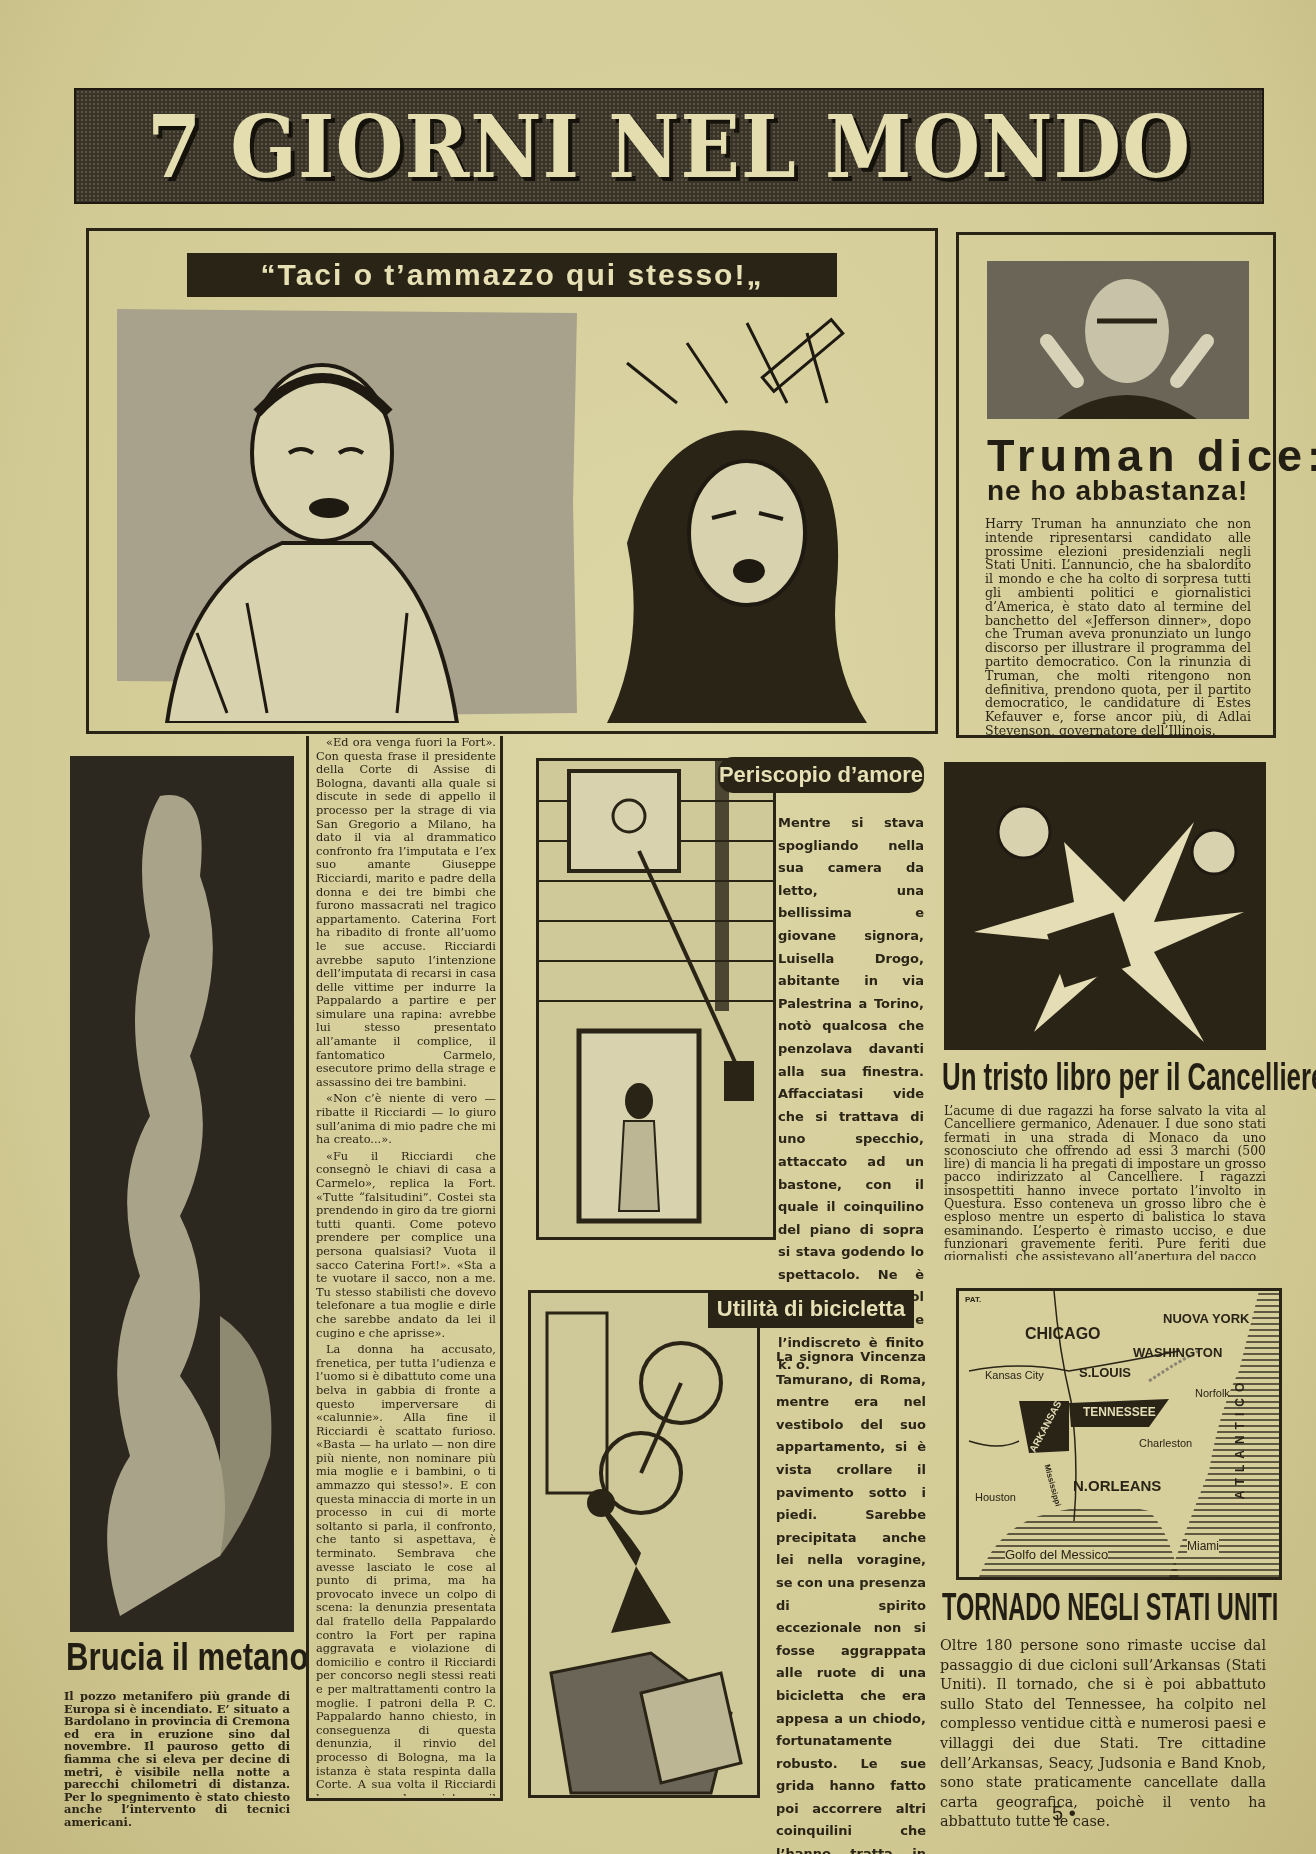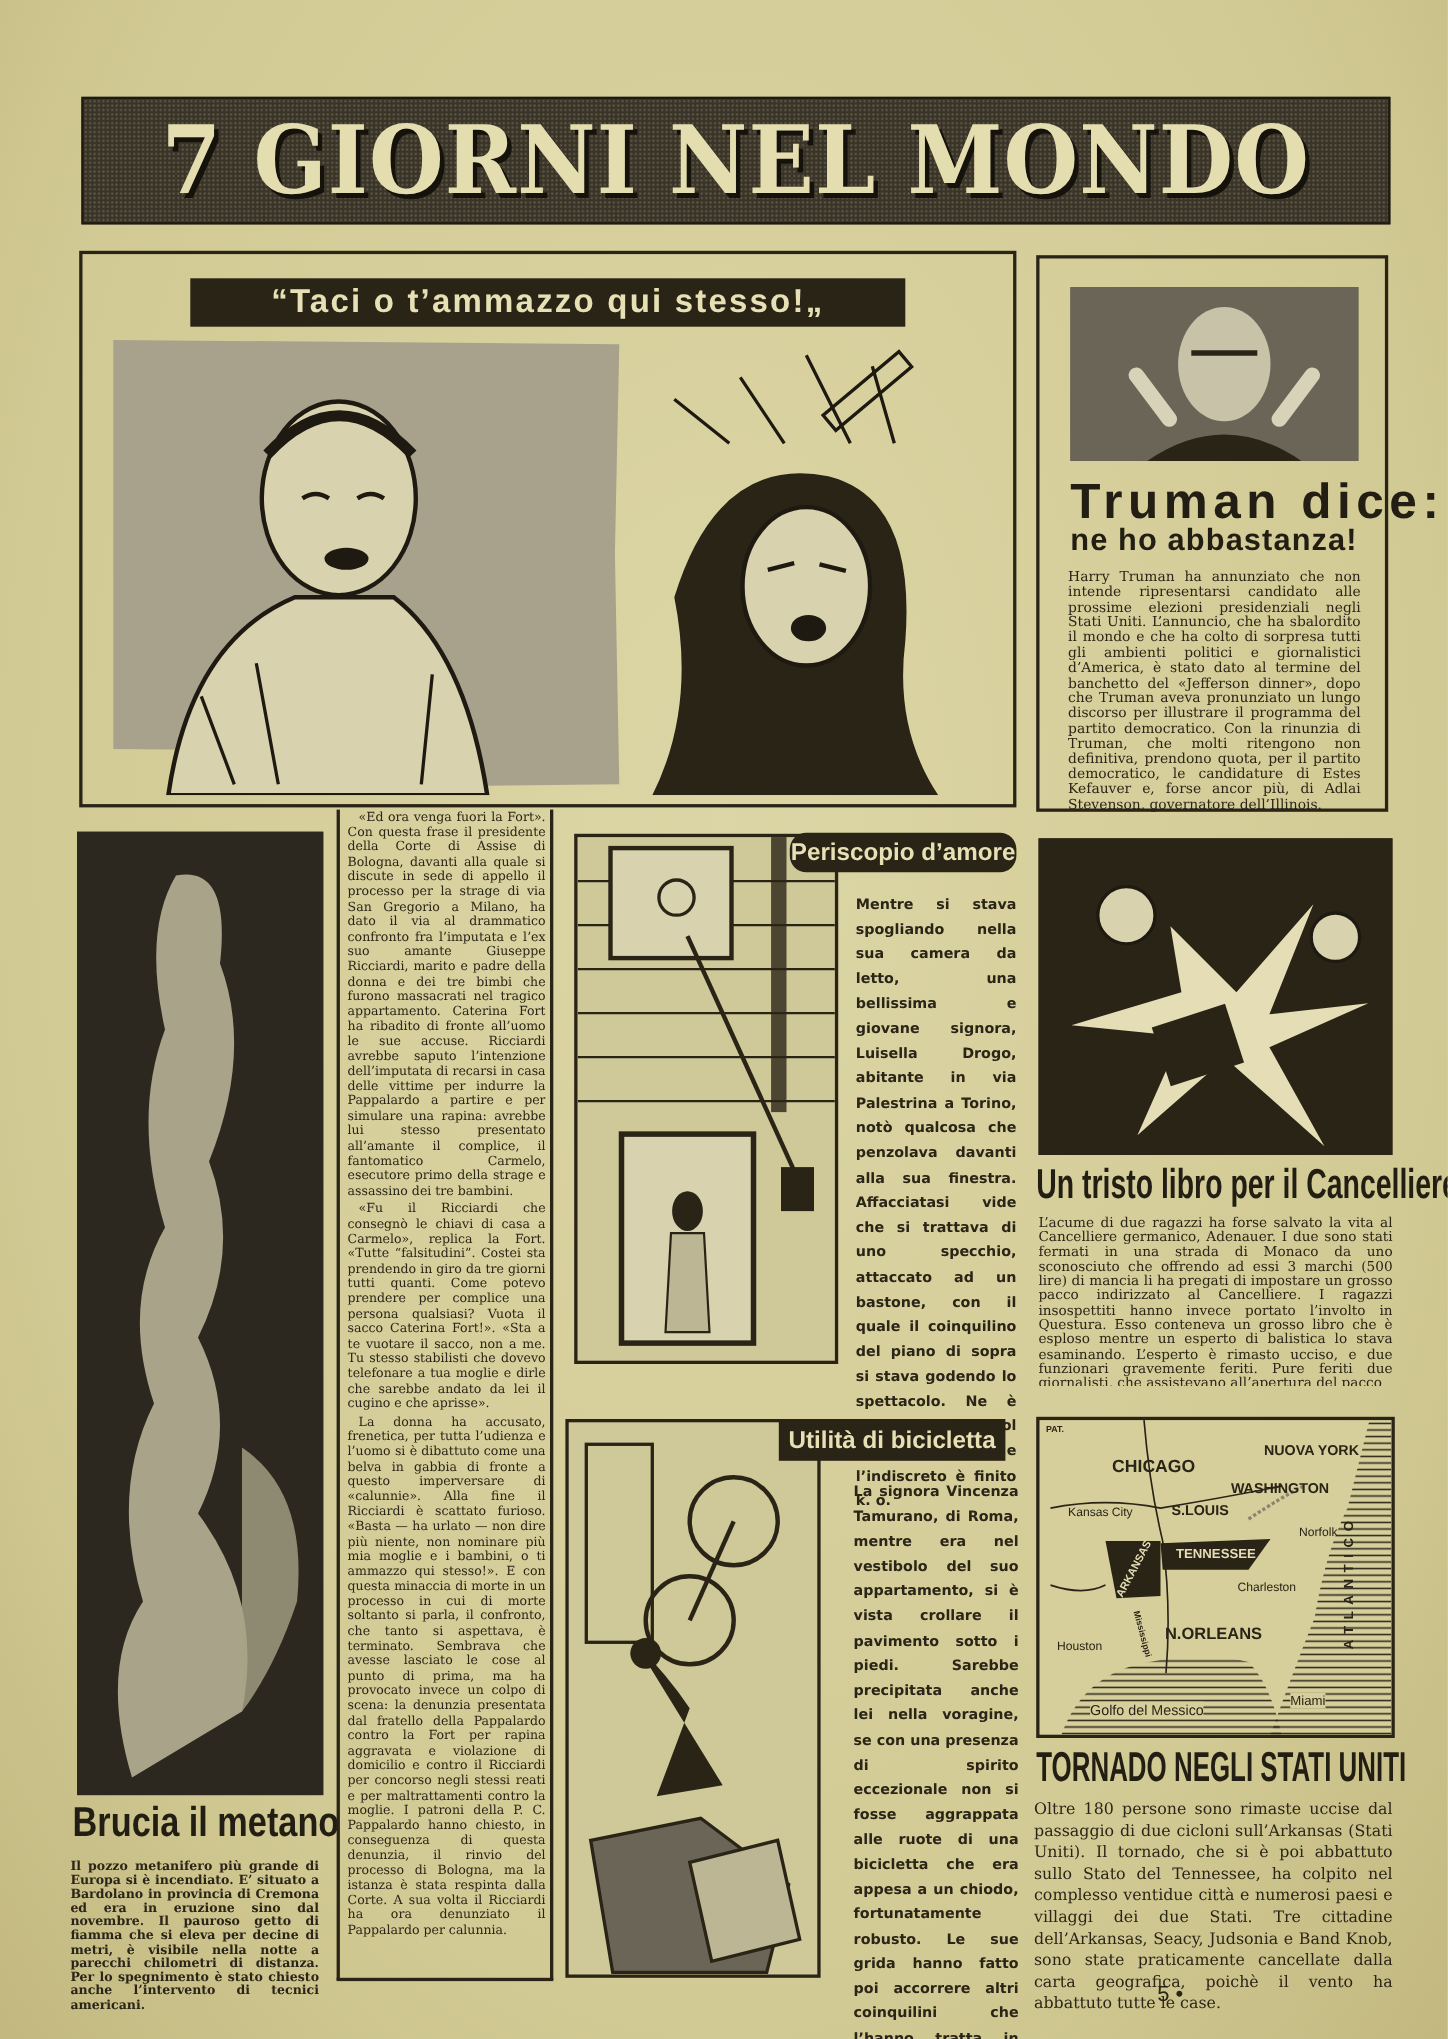--- a/index.html
+++ b/index.html
@@ -6,21 +6,21 @@
   body{width:1316px;height:1854px;background:#d6cf9c;position:relative;overflow:hidden;
     font-family:"DejaVu Serif",serif;color:#2a2417;}
   .page{position:absolute;left:0;top:0;width:1316px;height:1854px;
     background:radial-gradient(ellipse at 50% 40%,#dcd6a6 0%,#d2ca94 70%,#c2b880 100%);}
   .abs{position:absolute;}
   .masthead{left:74px;top:88px;width:1186px;height:112px;background:#3a3428;
     background-image:radial-gradient(#5a5444 1px,transparent 1.2px);background-size:4px 4px;
     border:2px solid #1e1a12;display:flex;align-items:center;justify-content:center;}
   .masthead span{font-family:"DejaVu Serif",serif;font-weight:bold;font-size:78px;letter-spacing:1px;
     color:#e4ddb0;text-shadow:4px 4px 0 #15120c;transform:scaleY(1.1);display:inline-block;}
-  .box{border:3px solid #2a2417;box-sizing:border-box;}
+  .box{border:3px solid #2a2417;box-sizing:border-box;margin-left:14px;}
   .ink-img{background:#4a443a;}
   .label-bar{background:#2a2417;color:#e7e0b5;font-family:"Liberation Sans",sans-serif;font-weight:bold;
     display:flex;align-items:center;justify-content:center;white-space:nowrap;}
   .hl{font-family:"Liberation Sans",sans-serif;font-weight:bold;color:#231e13;line-height:1;white-space:nowrap;}
   .body-text{font-family:"DejaVu Serif",serif;font-size:11.4px;line-height:13.6px;text-align:justify;color:#2b2518;}
   .body-text p{margin:0 0 3px 0;text-indent:10px;}
   .body-sans{font-family:"DejaVu Sans",sans-serif;font-weight:bold;font-size:13px;line-height:22.6px;text-align:justify;color:#2b2518;}
   .body-tornado{font-family:"DejaVu Serif",serif;font-size:14.4px;line-height:19.6px;text-align:justify;color:#2b2518;}
   .illus{overflow:hidden;}
   .rule{background:#2a2417;}
@@ -88,20 +88,21 @@
   <div class="abs hl" style="left:66px;top:1638px;font-size:38px;transform:scaleX(0.82);transform-origin:left top;">
     <span>Brucia il metano</span>
   </div>
   <div class="abs body-text" style="left:64px;top:1690px;width:226px;font-size:11.4px;line-height:12.6px;font-weight:bold;">Il pozzo metanifero più grande di Europa si è incendiato. E’ situato a Bardolano in provincia di Cremona ed era in eruzione sino dal novembre. Il pauroso getto di fiamma che si eleva per decine di metri, è visibile nella notte a parecchi chilometri di distanza. Per lo spegnimento è stato chiesto anche l’intervento di tecnici americani.</div>
 
   <div class="abs rule" style="left:306px;top:736px;width:3px;height:1064px;"></div>
   <div class="abs rule" style="left:500px;top:736px;width:3px;height:1064px;"></div>
   <div class="abs rule" style="left:306px;top:1798px;width:197px;height:3px;"></div>
   <div class="abs body-text" style="left:316px;top:736px;width:180px;height:1060px;overflow:hidden;">
     <p>«Ed ora venga fuori la Fort». Con questa frase il presidente della Corte di Assise di Bologna, davanti alla quale si discute in sede di appello il processo per la strage di via San Gregorio a Milano, ha dato il via al drammatico confronto fra l’imputata e l’ex suo amante Giuseppe Ricciardi, marito e padre della donna e dei tre bimbi che furono massacrati nel tragico appartamento. Caterina Fort ha ribadito di fronte all’uomo le sue accuse. Ricciardi avrebbe saputo l’intenzione dell’imputata di recarsi in casa delle vittime per indurre la Pappalardo a partire e per simulare una rapina: avrebbe lui stesso presentato all’amante il complice, il fantomatico Carmelo, esecutore primo della strage e assassino dei tre bambini.</p>
+    <p>«Non c’è niente di vero — ribatte il Ricciardi — lo giuro sull’anima di mio padre che mi ha creato...».</p>
     <p>«Fu il Ricciardi che consegnò le chiavi di casa a Carmelo», replica la Fort. «Tutte “falsitudini”. Costei sta prendendo in giro da tre giorni tutti quanti. Come potevo prendere per complice una persona qualsiasi? Vuota il sacco Caterina Fort!». «Sta a te vuotare il sacco, non a me. Tu stesso stabilisti che dovevo telefonare a tua moglie e dirle che sarebbe andato da lei il cugino e che aprisse».</p>
     <p>La donna ha accusato, frenetica, per tutta l’udienza e l’uomo si è dibattuto come una belva in gabbia di fronte a questo imperversare di «calunnie». Alla fine il Ricciardi è scattato furioso. «Basta — ha urlato — non dire più niente, non nominare più mia moglie e i bambini, o ti ammazzo qui stesso!». E con questa minaccia di morte in un processo in cui di morte soltanto si parla, il confronto, che tanto si aspettava, è terminato. Sembrava che avesse lasciato le cose al punto di prima, ma ha provocato invece un colpo di scena: la denunzia presentata dal fratello della Pappalardo contro la Fort per rapina aggravata e violazione di domicilio e contro il Ricciardi per concorso negli stessi reati e per maltrattamenti contro la moglie. I patroni della P. C. Pappalardo hanno chiesto, in conseguenza di questa denunzia, il rinvio del processo di Bologna, ma la istanza è stata respinta dalla Corte. A sua volta il Ricciardi ha ora denunziato il Pappalardo per calunnia.</p>
   </div>
 
   <div class="abs box" style="left:522px;top:758px;width:240px;height:482px;background:#cfc899;">
     <svg width="234" height="476" viewBox="0 0 234 476" aria-label="drawing of a man lowering a mirror on a stick to a woman's window">
       <g stroke="#2a2417" stroke-width="2">
         <line x1="0" y1="40" x2="234" y2="40"></line>
           <line x1="0" y1="80" x2="234" y2="80"></line>
         <line x1="0" y1="120" x2="234" y2="120"></line>

